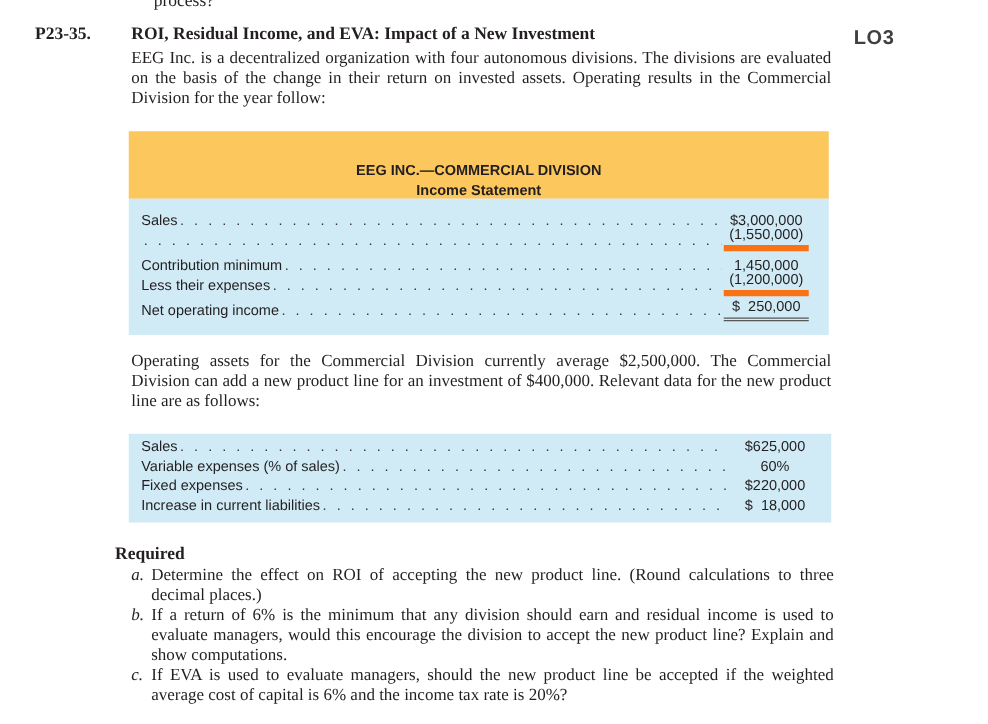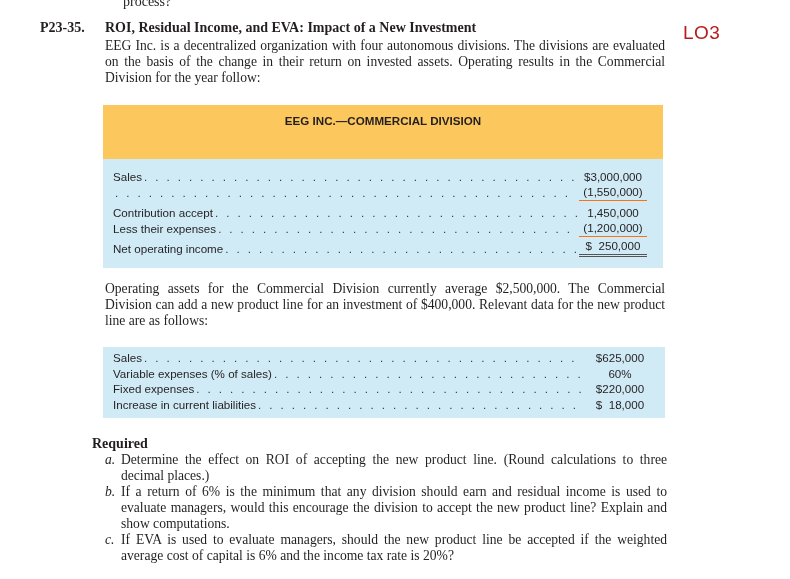--- a/index.html
+++ b/index.html
@@ -1,33 +1,33 @@
 <!DOCTYPE html>
 <html><head>
 <meta charset="utf-8">
 <style>
   html, body { margin:0; padding:0; background:#ffffff; }
   body { width:790px; height:579px; position:relative; overflow:hidden;
          font-family:"Liberation Serif", "DejaVu Serif", serif; color:#231f20; }
   .sans { font-family:"Liberation Sans", "DejaVu Sans", sans-serif; }
   .abs { position:absolute; }
   .top-frag { left:123px; top:-6px; font-size:14px; }
-  .pnum { left:40px; top:20px; font-size:14px; font-weight:bold; }
-  .lo { left:683px; top:22px; font-size:19px; font-weight:normal; color:#b91c1c; letter-spacing:0.5px; }
+  .pnum { left:28px; top:20px; font-size:14px; font-weight:bold; }
+  .lo { left:683px; top:22px; font-size:16px; font-weight:bold; color:#404040; letter-spacing:0.5px; }
   .title { left:105px; top:20px; font-size:14px; font-weight:bold; }
   .intro { left:105px; top:38px; width:560px; font-size:13.6px; line-height:16.2px; text-align:justify; }
   .box1 { left:103px; top:105px; width:560px; height:163px; }
-  .box1 .hdr { background:#fcc75d; height:54px; text-align:center; font-size:11.6px; font-weight:bold; padding-top:8px; box-sizing:border-box; line-height:15.5px; }
+  .box1 .hdr { background:#fcc75d; height:54px; text-align:center; font-size:11.6px; font-weight:bold; padding-top:24px; box-sizing:border-box; line-height:15.5px; }
   .box1 .body { background:#d0ebf6; height:109px; padding:10px 16px 0 10px; box-sizing:border-box; }
   .row { display:flex; align-items:flex-end; font-size:11.6px; height:16px; line-height:16px; }
   .row .lbl { white-space:nowrap; }
   .row .dots { flex:1; overflow:hidden; white-space:nowrap; margin:0 2px; letter-spacing:2.4px; color:#333; }
   .row .val { width:68px; text-align:center; white-space:nowrap; }
   .gap { height:4px; }
-  .ul { border-bottom:1px solid #f97316; }
+  .ul { border-bottom:5px solid #f97316; }
   .dul { border-bottom:3px double #555;margin-top:44px; }
   .para2 { left:105px; top:281px; width:560px; font-size:13.6px; line-height:16.2px; text-align:justify; }
   .box2 { left:103px; top:347px; width:562px; height:71px; background:#d0ebf6; padding:3px 10px 0 10px; box-sizing:border-box; }
   .box2 .row { height:15.5px; line-height:15.5px; }
   .box2 .row .val { width:70px; }
   .req { left:92px; top:436px; font-size:14px; font-weight:bold; }
   .qlist { left:105px; top:452px; width:562px; font-size:13.6px; line-height:16px; }
   .q { position:relative; padding-left:16px; text-align:justify; margin-bottom:0; }
   .q .letter { position:absolute; left:0; top:0; font-style:italic; }
 </style>
@@ -37,34 +37,35 @@
 <div class="abs top-frag">process?</div>
 
 <div class="abs pnum">P23-35.</div>
 <div class="abs title">ROI, Residual Income, and EVA: Impact of a New Investment</div>
 <div class="abs lo sans">LO3</div>
 <div class="abs intro">EEG Inc. is a decentralized organization with four autonomous divisions. The divisions are evaluated on the basis of the change in their return on invested assets. Operating results in the Commercial Division for the year follow:</div>
 
 <div class="abs box1 sans">
   <div class="hdr">
     <div>EEG INC.—COMMERCIAL DIVISION</div>
+    <div>Income Statement</div>
   </div>
   <div class="body">
     <div class="row">
       <span class="lbl">Sales</span>
       <span class="dots">. . . . . . . . . . . . . . . . . . . . . . . . . . . . . . . . . . . . . . . . . . . . . . . . . . . . . . . . . . . . . . . . . . . . . . . . . . . . . .</span>
       <span class="val">$3,000,000</span>
     </div>
     <div class="row">
       <span class="dots">. . . . . . . . . . . . . . . . . . . . . . . . . . . . . . . . . . . . . . . . . . . . . . . . . . . . . . . . . . . . . . . . . . . . . . . . . . . . . .</span>
       <span class="val ul">(1,550,000)</span>
     </div>
     <div class="gap"></div>
     <div class="row">
-      <span class="lbl">Contribution accept</span>
+      <span class="lbl">Contribution minimum</span>
       <span class="dots">. . . . . . . . . . . . . . . . . . . . . . . . . . . . . . . . . . . . . . . . . . . . . . . . . . . . . . . . . . . . . . . . . . . . . . . . . . . . . .</span>
       <span class="val">1,450,000</span>
     </div>
     <div class="row">
       <span class="lbl">Less their expenses</span>
       <span class="dots">. . . . . . . . . . . . . . . . . . . . . . . . . . . . . . . . . . . . . . . . . . . . . . . . . . . . . . . . . . . . . . . . . . . . . . . . . . . . . .</span>
       <span class="val ul">(1,200,000)</span>
     </div>
     <div class="gap"></div>
     <div class="row">

